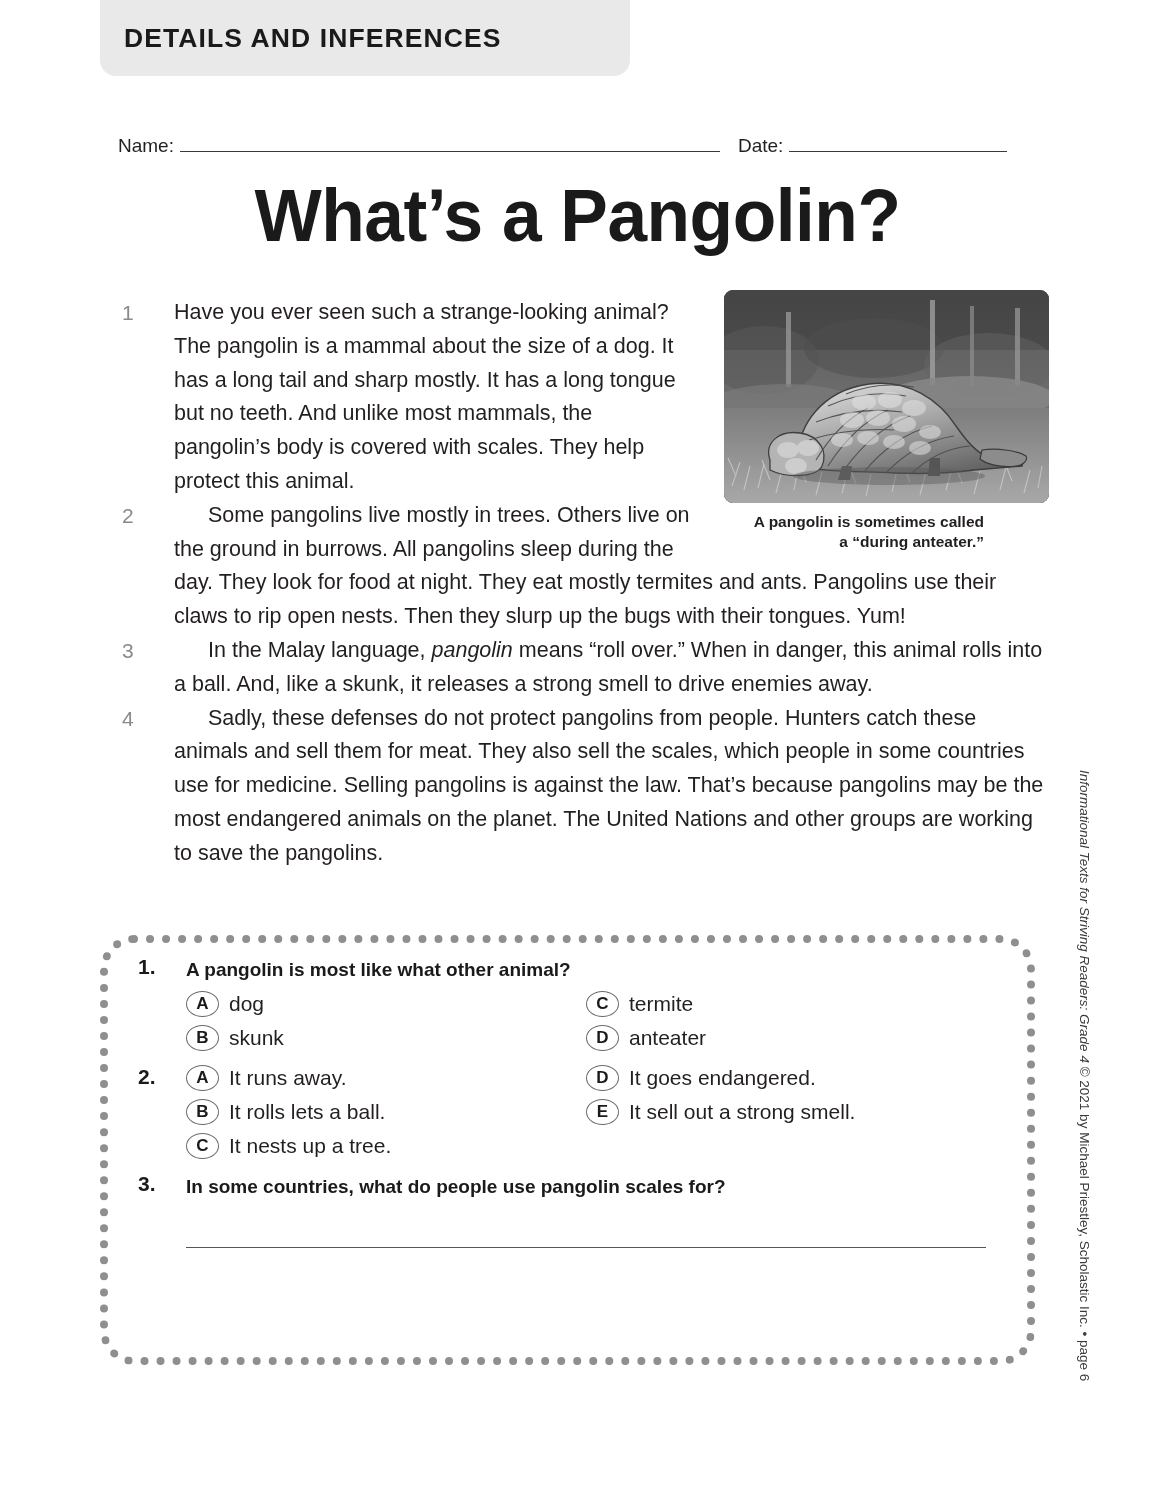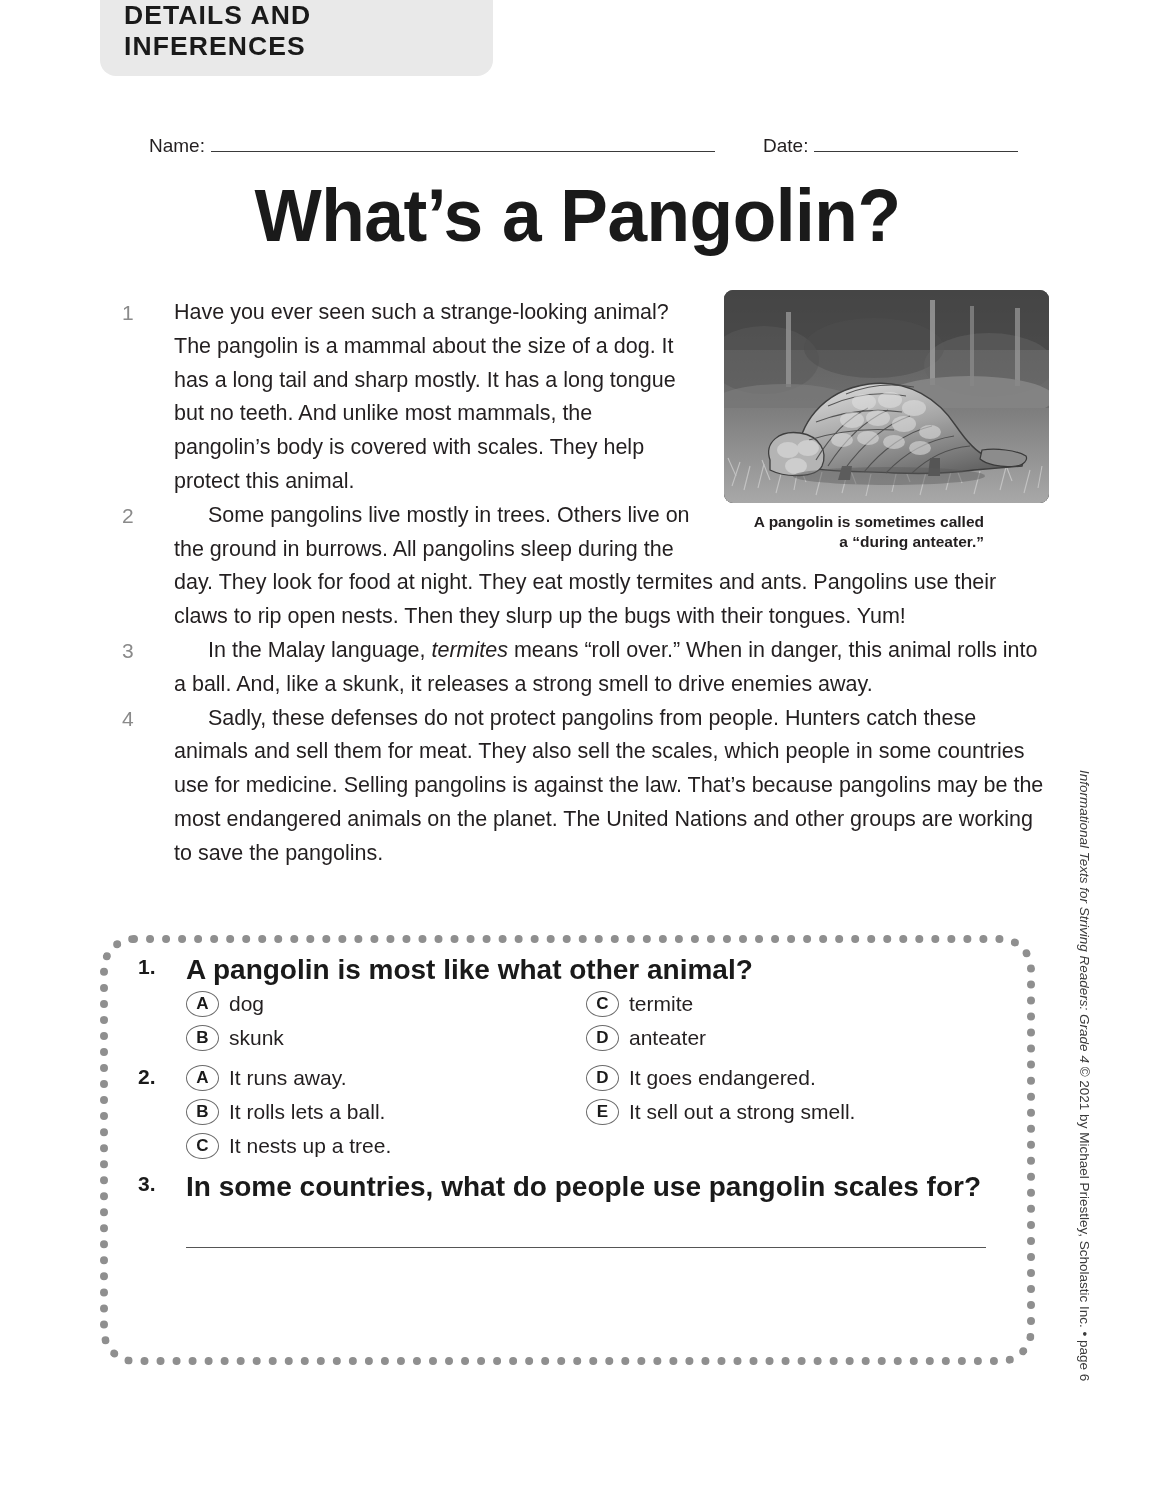--- a/index.html
+++ b/index.html
@@ -14,26 +14,27 @@
     font-family: "Liberation Sans", sans-serif;
     color: #231f20;
     overflow: hidden;
   }
 
   
   .banner {
     position: absolute;
     left: 100px;
     top: 0;
-    width: 393px;
+    width: 530px;
     height: 76px;
     background: #e9e9e9;
     border-bottom-left-radius: 16px;
     border-bottom-right-radius: 16px;
     display: flex;
+    align-items: center;
   }
   .banner-title {
     font-size: 26.5px;
     font-weight: bold;
     letter-spacing: 1.1px;
     color: #1a1a1a;
     padding-left: 24px;
     font-family: "Liberation Sans", sans-serif;
   }
 
@@ -41,21 +42,21 @@
   .namedate {
     position: absolute;
     left: 118px;
     top: 135px;
     width: 900px;
     display: flex;
     align-items: baseline;
     font-size: 19px;
     color: #231f20;
   }
-  .nd-label { white-space: nowrap; margin-left: 31px; }
+  .nd-label { white-space: nowrap; }
   .nd-rule {
     border-bottom: 1.6px solid #3a3a3a;
     height: 14px;
     margin-left: 6px;
   }
   .nd-rule.name { width: 540px; }
   .nd-rule.date { width: 218px; }
   .nd-gap { width: 18px; }
 
   
@@ -158,21 +159,21 @@
   }
   .qnum {
     position: absolute;
     left: 20px;
     top: 0;
     font-size: 21px;
     font-weight: bold;
     color: #1a1a1a;
   }
   .qtext {
-    font-size: 28px;
+    font-size: 19px;
     font-weight: bold;
     line-height: 30px;
     color: #1a1a1a;
   }
   .qtext u { text-decoration: underline; }
 
   .options {
     display: flex;
     flex-wrap: wrap;
     margin-top: 6px;
@@ -357,21 +358,21 @@
 
   <p class="para">
     <span class="para-num">1</span><span>Have you ever seen such a strange-looking animal? The pangolin is a mammal about the size of a dog. It has a long tail and sharp mostly. It has a long tongue but no teeth. And unlike most mammals, the pangolin’s body is covered with scales. They help protect this animal.</span>
   </p>
 
   <p class="para">
     <span class="para-num">2</span><span class="indent"></span><span>Some pangolins live mostly in trees. Others live on the ground in burrows. All pangolins sleep during the day. They look for food at night. They eat mostly termites and ants. Pangolins use their claws to rip open nests. Then they slurp up the bugs with their tongues. Yum!</span>
   </p>
 
   <p class="para">
-    <span class="para-num">3</span><span class="indent"></span><span>In the Malay language, </span><em>termites</em><span> means “roll over.” When in danger, this animal rolls into a ball. And, like a skunk, it releases a strong smell to drive enemies away.</span>
+    <span class="para-num">3</span><span class="indent"></span><span>In the Malay language, </span><em>pangolin</em><span> means “roll over.” When in danger, this animal rolls into a ball. And, like a skunk, it releases a strong smell to drive enemies away.</span>
   </p>
 
   <p class="para">
     <span class="para-num">4</span><span class="indent"></span><span>Sadly, these defenses do not protect pangolins from people. Hunters catch these animals and sell them for meat. They also sell the scales, which people in some countries use for medicine. Selling pangolins is against the law. That’s because pangolins may be the most endangered animals on the planet. The United Nations and other groups are working to save the pangolins.</span>
   </p>
 </div>
 
 <div class="qbox"></div>
 
 <div class="qbox-inner">

